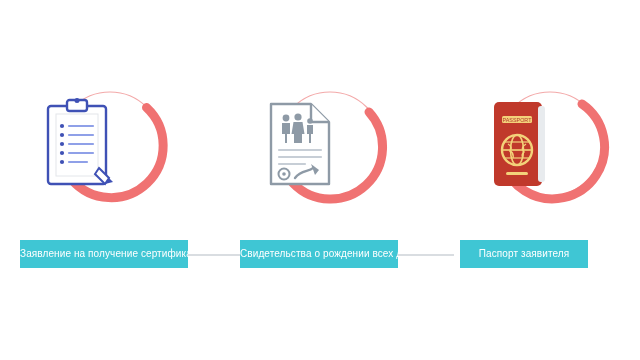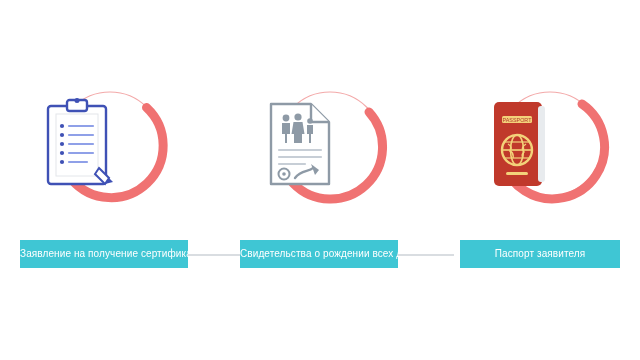--- a/index.html
+++ b/index.html
@@ -88,21 +88,21 @@
     line-height: 28px;
     text-align: center;
     color: #ffffff;
     font-size: 10px;
     letter-spacing: .1px;
     white-space: nowrap;
     overflow: hidden;
   }
   .caption.p0 { left: 20px;  width: 168px; background: #3fc6d4; }
   .caption.p1 { left: 240px; width: 158px; background: #3fc6d4; }
-  .caption.p2 { left: 460px; width: 160px; background: #3fc6d4; }
+  .caption.p2 { left: 460px; width: 128px; background: #3fc6d4; }
 </style>
 </head>
 <body>
 
 <div id="stage">
 
   <div class="letterbox top"></div>
   <div class="letterbox bottom"></div>
 
   <div class="canvas">

